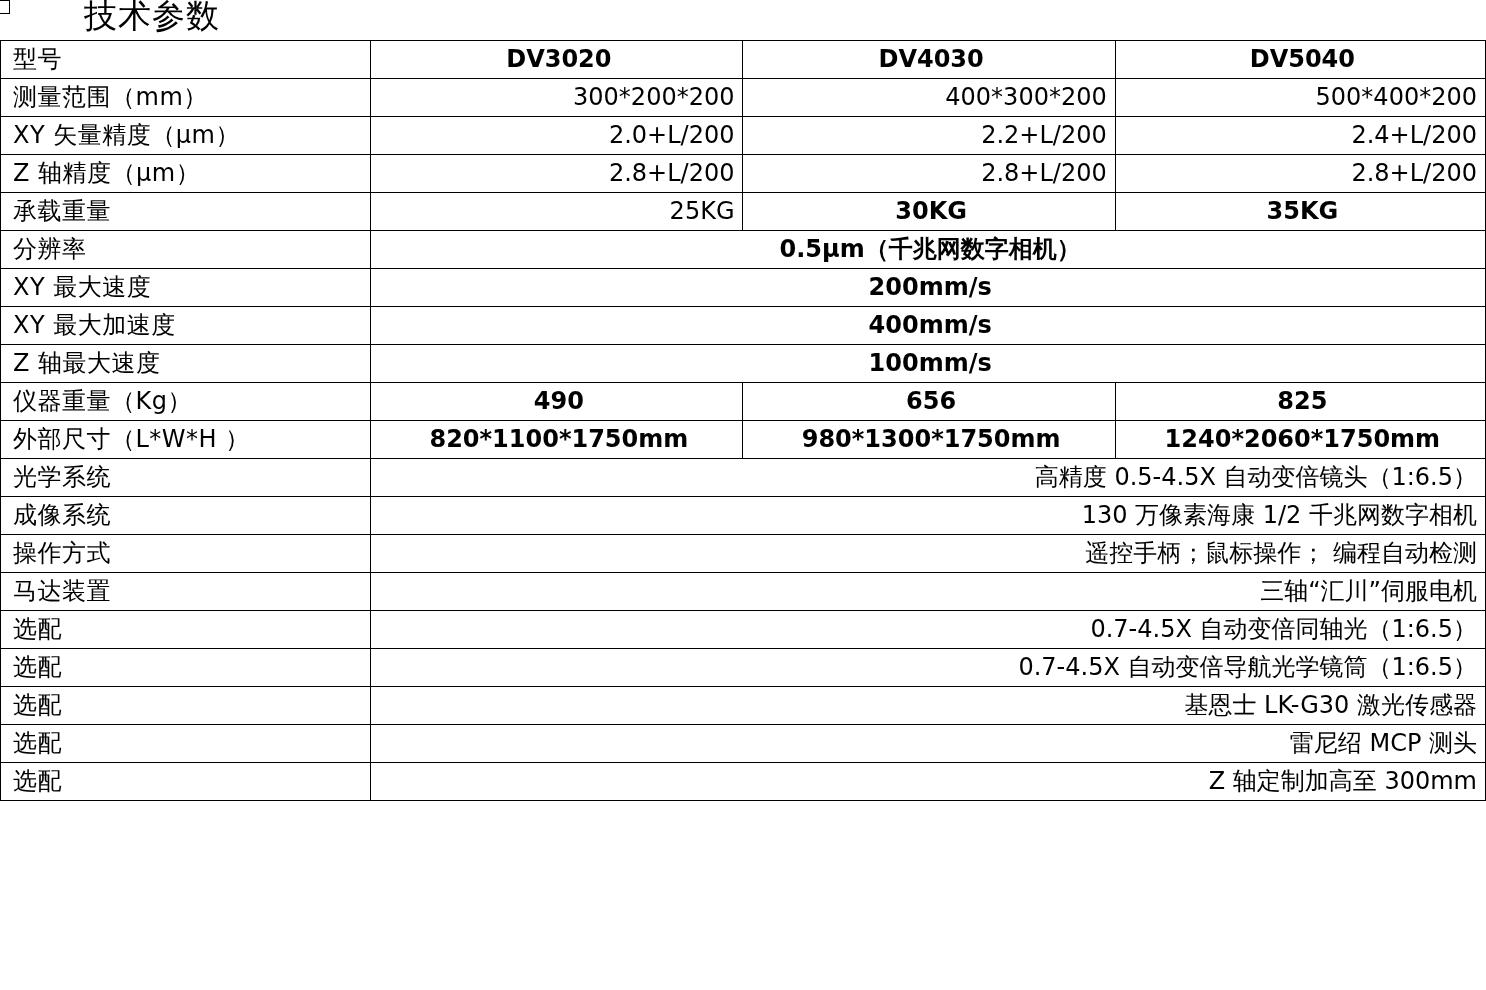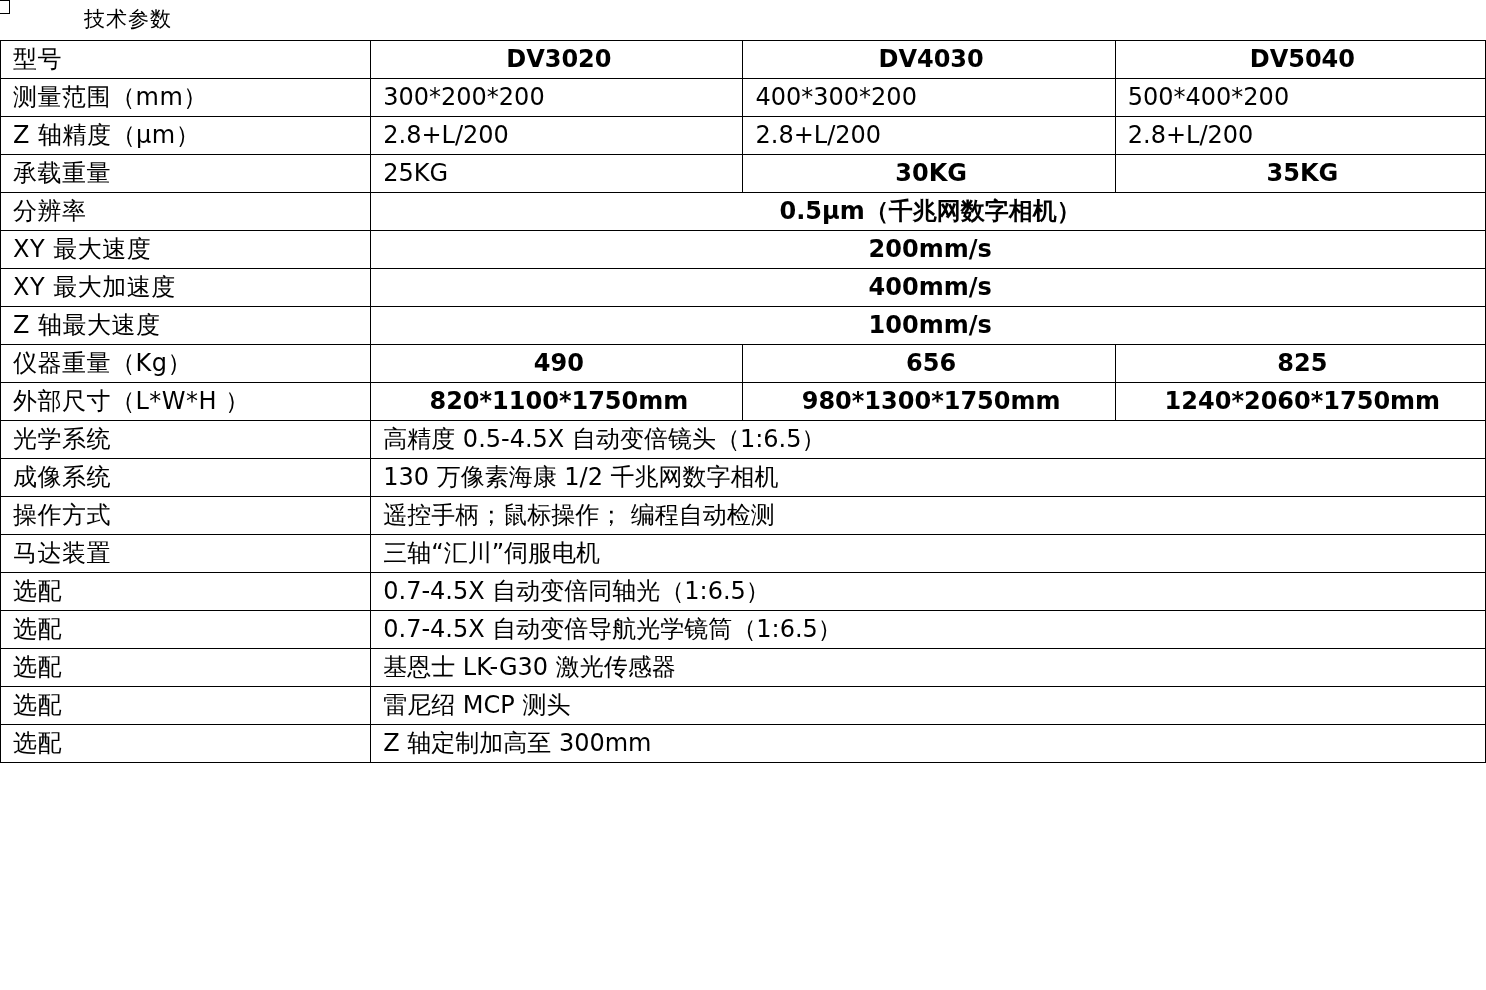--- a/index.html
+++ b/index.html
@@ -14,24 +14,24 @@
     color: #000000;
     overflow: hidden;
   }
   .page {
     position: relative;
     width: 1486px;
     height: 990px;
     box-sizing: border-box;
   }
   .doc-title {
-    font-size: 21px;
+    font-size: 33px;
     line-height: 34px;
     padding: 2px 0 4px 84px;
-    font-family: Liberation Serif, serif;
+    font-family: Liberation Mono, monospace;
     letter-spacing: 1px;
   }
   table.spec {
     border-collapse: collapse;
     width: 1486px;
     table-layout: fixed;
     font-family: "DejaVu Sans", sans-serif;
   }
   table.spec td {
     border: 1px solid #000000;
@@ -48,21 +48,21 @@
   }
   td.val {
     width: 372px;
   }
   td.center {
     text-align: center;
     padding-left: 8px;
     font-weight: bold;
   }
   td.left {
-    text-align: left;
+    text-align: right;
   }
   .colgroup-a { width: 370px; }
   .colgroup-b { width: 372px; }
   .colgroup-c { width: 372px; }
   .colgroup-d { width: 370px; }
   .marker {
     position: absolute;
     left: 0px;
     top: 0px;
     width: 10px;
@@ -95,20 +95,26 @@
       <td class="val center">DV5040</td>
     </tr>
 
     <tr>
       <td class="label">测量范围（mm）</td>
       <td class="val left">300*200*200</td>
       <td class="val left">400*300*200</td>
       <td class="val left">500*400*200</td>
     </tr>
 
+    <tr>
+      <td class="label">XY 矢量精度（μm）</td>
+      <td class="val left">2.0+L/200</td>
+      <td class="val left">2.2+L/200</td>
+      <td class="val left">2.4+L/200</td>
+    </tr>
 
     <tr>
       <td class="label">Z 轴精度（μm）</td>
       <td class="val left">2.8+L/200</td>
       <td class="val left">2.8+L/200</td>
       <td class="val left">2.8+L/200</td>
     </tr>
 
     <tr>
       <td class="label">承载重量</td>

